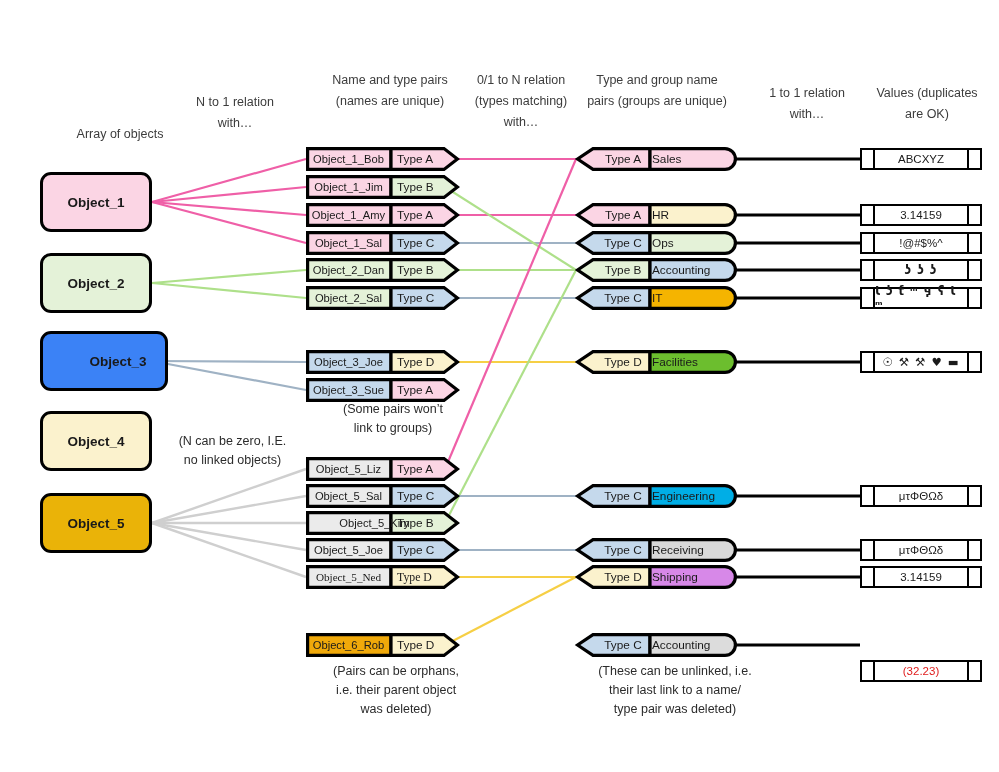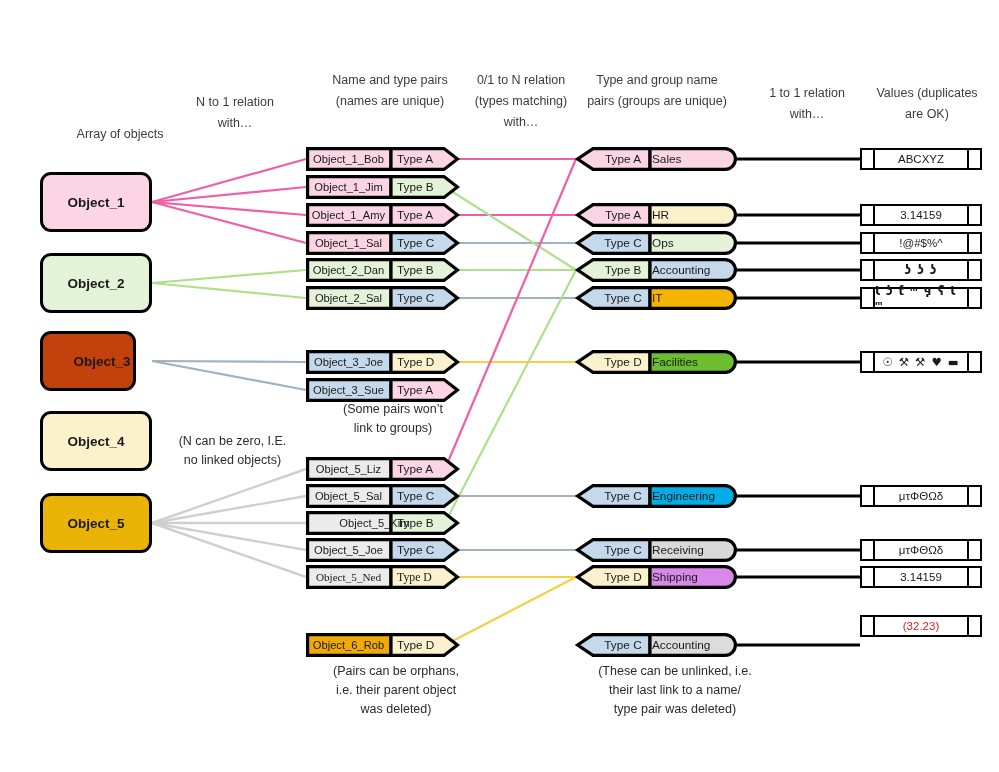--- a/index.html
+++ b/index.html
@@ -113,21 +113,21 @@
   <div class="note" style="left:296px;top:662px;width:200px;">(Pairs can be orphans,<br>i.e. their parent object<br>was deleted)</div>
   <div class="note" style="left:560px;top:662px;width:230px;">(These can be unlinked, i.e.<br>their last link to a name/<br>type pair was deleted)</div>
 
   <div id="objects-layer">
       <div class="objbox" style="left: 40px; top: 172px; width: 112px; height: 60px; background: rgb(251, 213, 228);">
         <span>Object_1</span>
       </div>
       <div class="objbox" style="left: 40px; top: 253px; width: 112px; height: 60px; background: rgb(228, 242, 216);">
         <span>Object_2</span>
       </div>
-      <div class="objbox" style="left: 40px; top: 331px; width: 96px; height: 60px; background: #c2410c; padding-left: 28px;">
+      <div class="objbox" style="left: 40px; top: 331px; width: 128px; height: 60px; background: #3b82f6; padding-left: 28px;">
         <span>Object_3</span>
       </div>
       <div class="objbox" style="left: 40px; top: 411px; width: 112px; height: 60px; background: rgb(251, 242, 205);">
         <span>Object_4</span>
       </div>
       <div class="objbox" style="left: 40px; top: 493px; width: 112px; height: 60px; background: #eab308;">
         <span>Object_5</span>
       </div>
     </div>
 
@@ -392,20 +392,20 @@
       <div class="valbox" style="left: 860px; top: 539px; width: 122px;">
         <div class="cap"></div>
         <div class="vtxt">μτΦΘΩδ</div>
         <div class="cap r"></div>
       </div>
       <div class="valbox" style="left: 860px; top: 566px; width: 122px;">
         <div class="cap"></div>
         <div class="vtxt">3.14159</div>
         <div class="cap r"></div>
       </div>
-      <div class="valbox" style="left: 860px; top: 615px; width: 122px;">
+      <div class="valbox" style="left: 860px; top: 660px; width: 122px;">
         <div class="cap"></div>
         <div class="vtxt red">(32.23)</div>
         <div class="cap r"></div>
       </div>
     </div>
 
 </div>
 
 </body></html>

